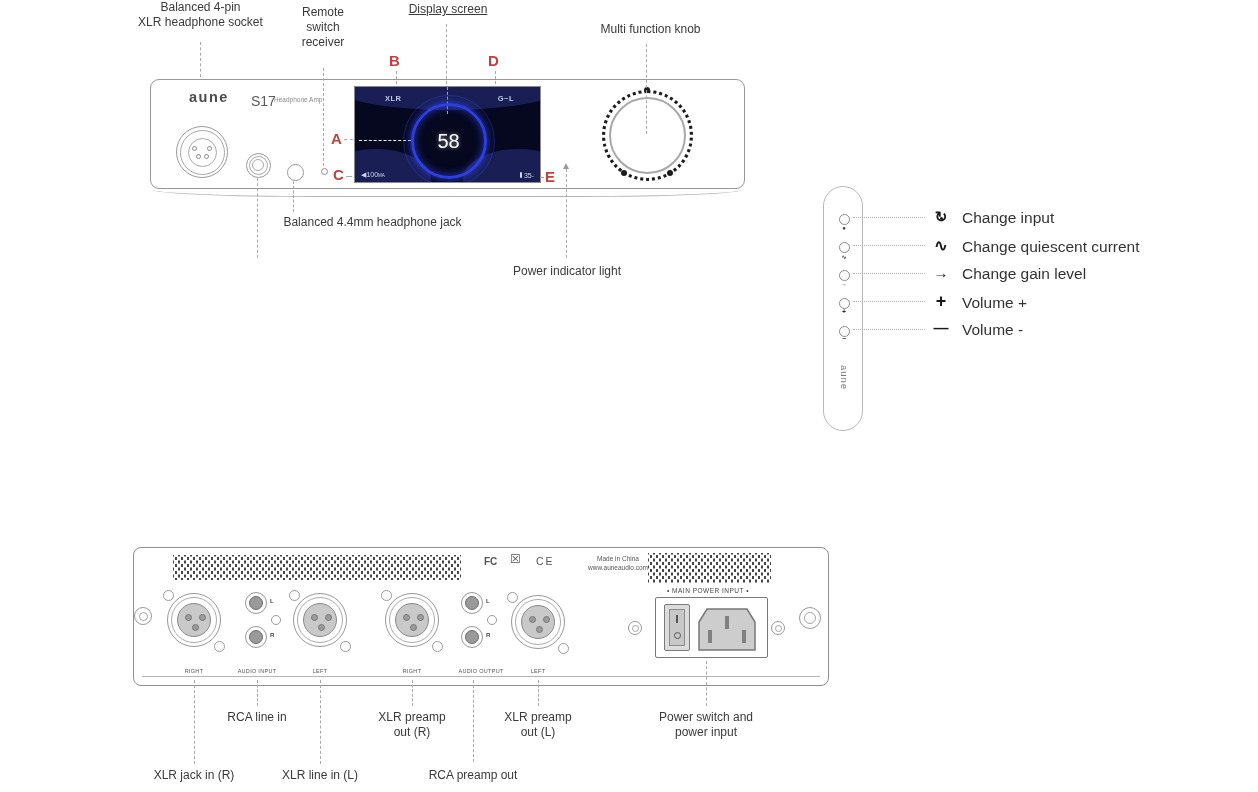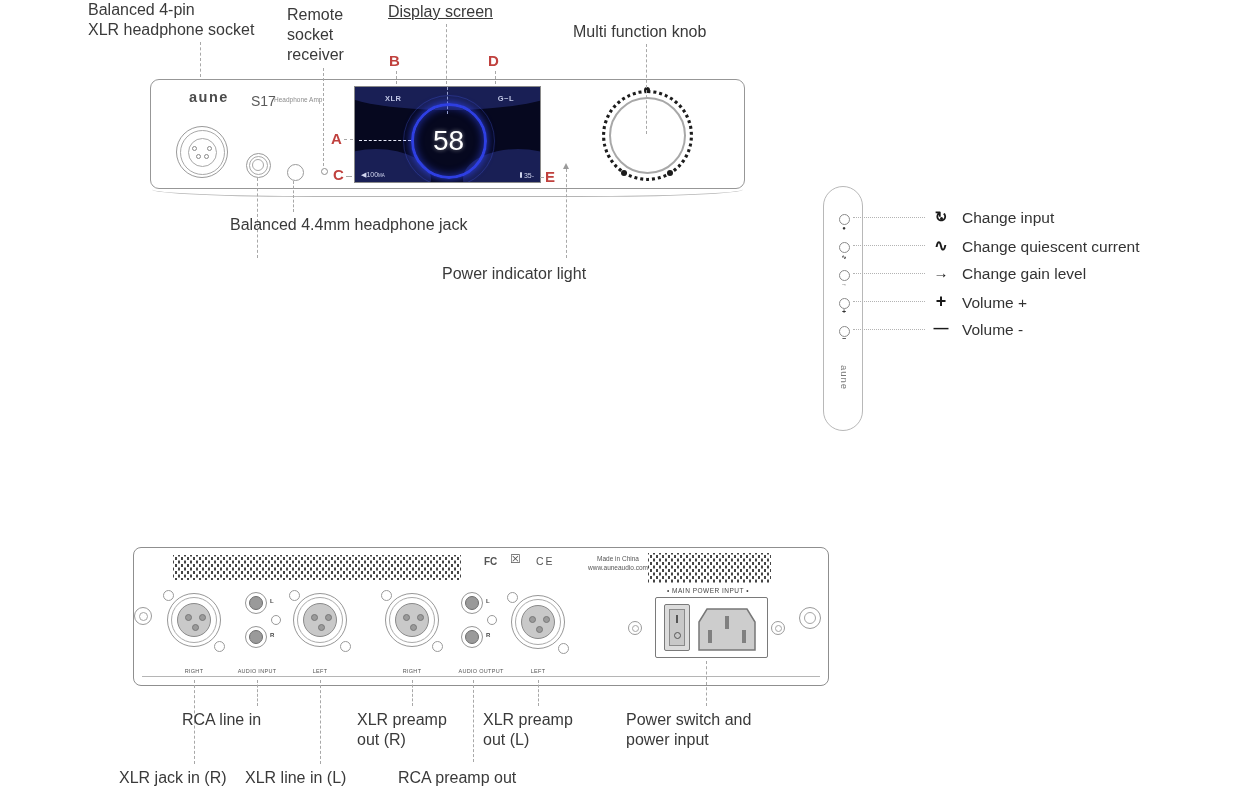--- a/index.html
+++ b/index.html
@@ -1,19 +1,19 @@
 <!DOCTYPE html>
 <html><head>
 <meta charset="utf-8">
 <style>
   html,body{margin:0;padding:0;background:#fff;}
   .page{position:relative;width:1258px;height:792px;background:#fff;overflow:hidden;
         font-family:"Liberation Sans",sans-serif;color:#3a3a3a;}
   .abs{position:absolute;}
-  .lbl{position:absolute;font-size:16px;line-height:1.25;color:#3a3a3a;white-space:pre-line;}
+  .lbl{position:absolute;font-size:12px;line-height:1.25;text-align:center;color:#3a3a3a;white-space:pre-line;}
   .cl{position:absolute;font-size:15px;font-weight:bold;color:#c0413e;}
   .vdash{position:absolute;width:0;border-left:1px dashed #a8a8a8;}
   .hdash{position:absolute;height:0;border-top:1px dashed #a8a8a8;}
   .hdot{position:absolute;height:0;border-top:1.5px dotted #b3b3b3;}
   .circ{position:absolute;border-radius:50%;box-sizing:border-box;}
   .panel{position:absolute;background:#fff;border:1.5px solid #979797;box-sizing:border-box;}
   .grille{position:absolute;
     background-image:radial-gradient(#454545 1.05px,transparent 1.4px),radial-gradient(#454545 1.05px,transparent 1.4px);
     background-size:6px 7px;background-position:0 0,3px 3.5px;}
   .tinylbl{position:absolute;font-size:5.5px;letter-spacing:.3px;color:#555;text-align:center;}
@@ -26,21 +26,21 @@
   .rxlr-pin{position:absolute;border-radius:50%;background:#9b9b9b;border:1px solid #787878;width:7px;height:7px;box-sizing:border-box;}
 </style>
 </head>
 <body>
 
 <div class="page">
 
   <div class="lbl" style="left:88px;top:0;width:225px;">Balanced 4-pin
 XLR headphone socket</div>
   <div class="lbl" style="left:287px;top:5px;width:72px;">Remote
-socket
+switch
 receiver</div>
   <div class="lbl" style="left:388px;top:2px;width:120px;text-decoration:underline;">Display screen</div>
   <div class="lbl" style="left:573px;top:22px;width:155px;">Multi function knob</div>
 
   <div class="cl" style="left:389px;top:52px;">B</div>
   <div class="cl" style="left:488px;top:52px;">D</div>
 
   <div class="abs" style="left:152px;top:182px;width:591px;height:14px;border-bottom:1.5px solid #b5b5b5;border-radius:50% / 90%;"></div>
   <div class="panel" style="left:150px;top:79px;width:595px;height:110px;border-radius:9px;">
     <div class="abs" style="left:38px;top:9px;font-size:14.5px;font-weight:bold;letter-spacing:1.5px;color:#4c4c4c;">aune</div>
@@ -66,21 +66,21 @@
     <div class="abs" style="left:203px;top:6px;width:187px;height:97px;background:#06081f;border:1.5px solid #8a8a8a;overflow:hidden;box-sizing:border-box;">
       <div class="abs" style="left:-30px;top:-34px;width:247px;height:57px;background:#191f55;border-radius:50%;"></div>
       <div class="abs" style="left:-34px;top:62px;width:110px;height:60px;background:#191f55;border-radius:50%;"></div>
       <div class="abs" style="left:108px;top:62px;width:110px;height:60px;background:#191f55;border-radius:50%;"></div>
       <div class="disp-txt" style="left:30px;top:7px;">XLR</div>
       <div class="disp-txt" style="right:26px;top:7px;">G~L</div>
       <div class="abs" style="left:92px;top:0;height:27px;border-left:1px dashed #9aa3cf;"></div>
       <div class="abs" style="left:4px;top:53px;width:52px;border-top:1.5px dashed #e8ebf8;"></div>
       <div class="circ" style="left:47.5px;top:8px;width:92px;height:92px;border:1px solid rgba(70,90,230,.3);"></div>
       <div class="circ" style="left:55.5px;top:16px;width:76px;height:76px;border:3.5px solid #2e3fe2;box-shadow:0 0 9px rgba(50,70,240,.9), inset 0 0 9px rgba(50,70,240,.7);display:flex;align-items:center;justify-content:center;">
-        <span style="font-size:28px;color:#fff;text-shadow:0 0 4px rgba(255,255,255,.5);">58</span>
+        <span style="font-size:20px;color:#fff;text-shadow:0 0 4px rgba(255,255,255,.5);">58</span>
       </div>
       <div class="abs" style="left:6px;bottom:3px;color:#d0d5ee;font-size:7px;"><span>◀100</span><span style="font-size:4.5px;">MA</span></div>
       <div class="abs" style="right:6px;bottom:3px;color:#d0d5ee;font-size:7px;"><span style="display:inline-block;width:2px;height:6px;background:#d0d5ee;margin-right:1.5px;border-radius:1px;"></span><span>35-</span></div>
     </div>
 
     <div class="circ" style="left:450.5px;top:9.5px;width:91px;height:91px;border:3px dotted #1c1c1c;"></div>
     <div class="circ" style="left:457.5px;top:16.5px;width:77px;height:77px;border:2px solid #a8a8a8;background:#fff;"></div>
     <div class="circ" style="left:493px;top:7px;width:6px;height:6px;background:#1c1c1c;"></div>
     <div class="circ" style="left:470px;top:90px;width:6px;height:6px;background:#1c1c1c;"></div>
     <div class="circ" style="left:516px;top:90px;width:6px;height:6px;background:#1c1c1c;"></div>

